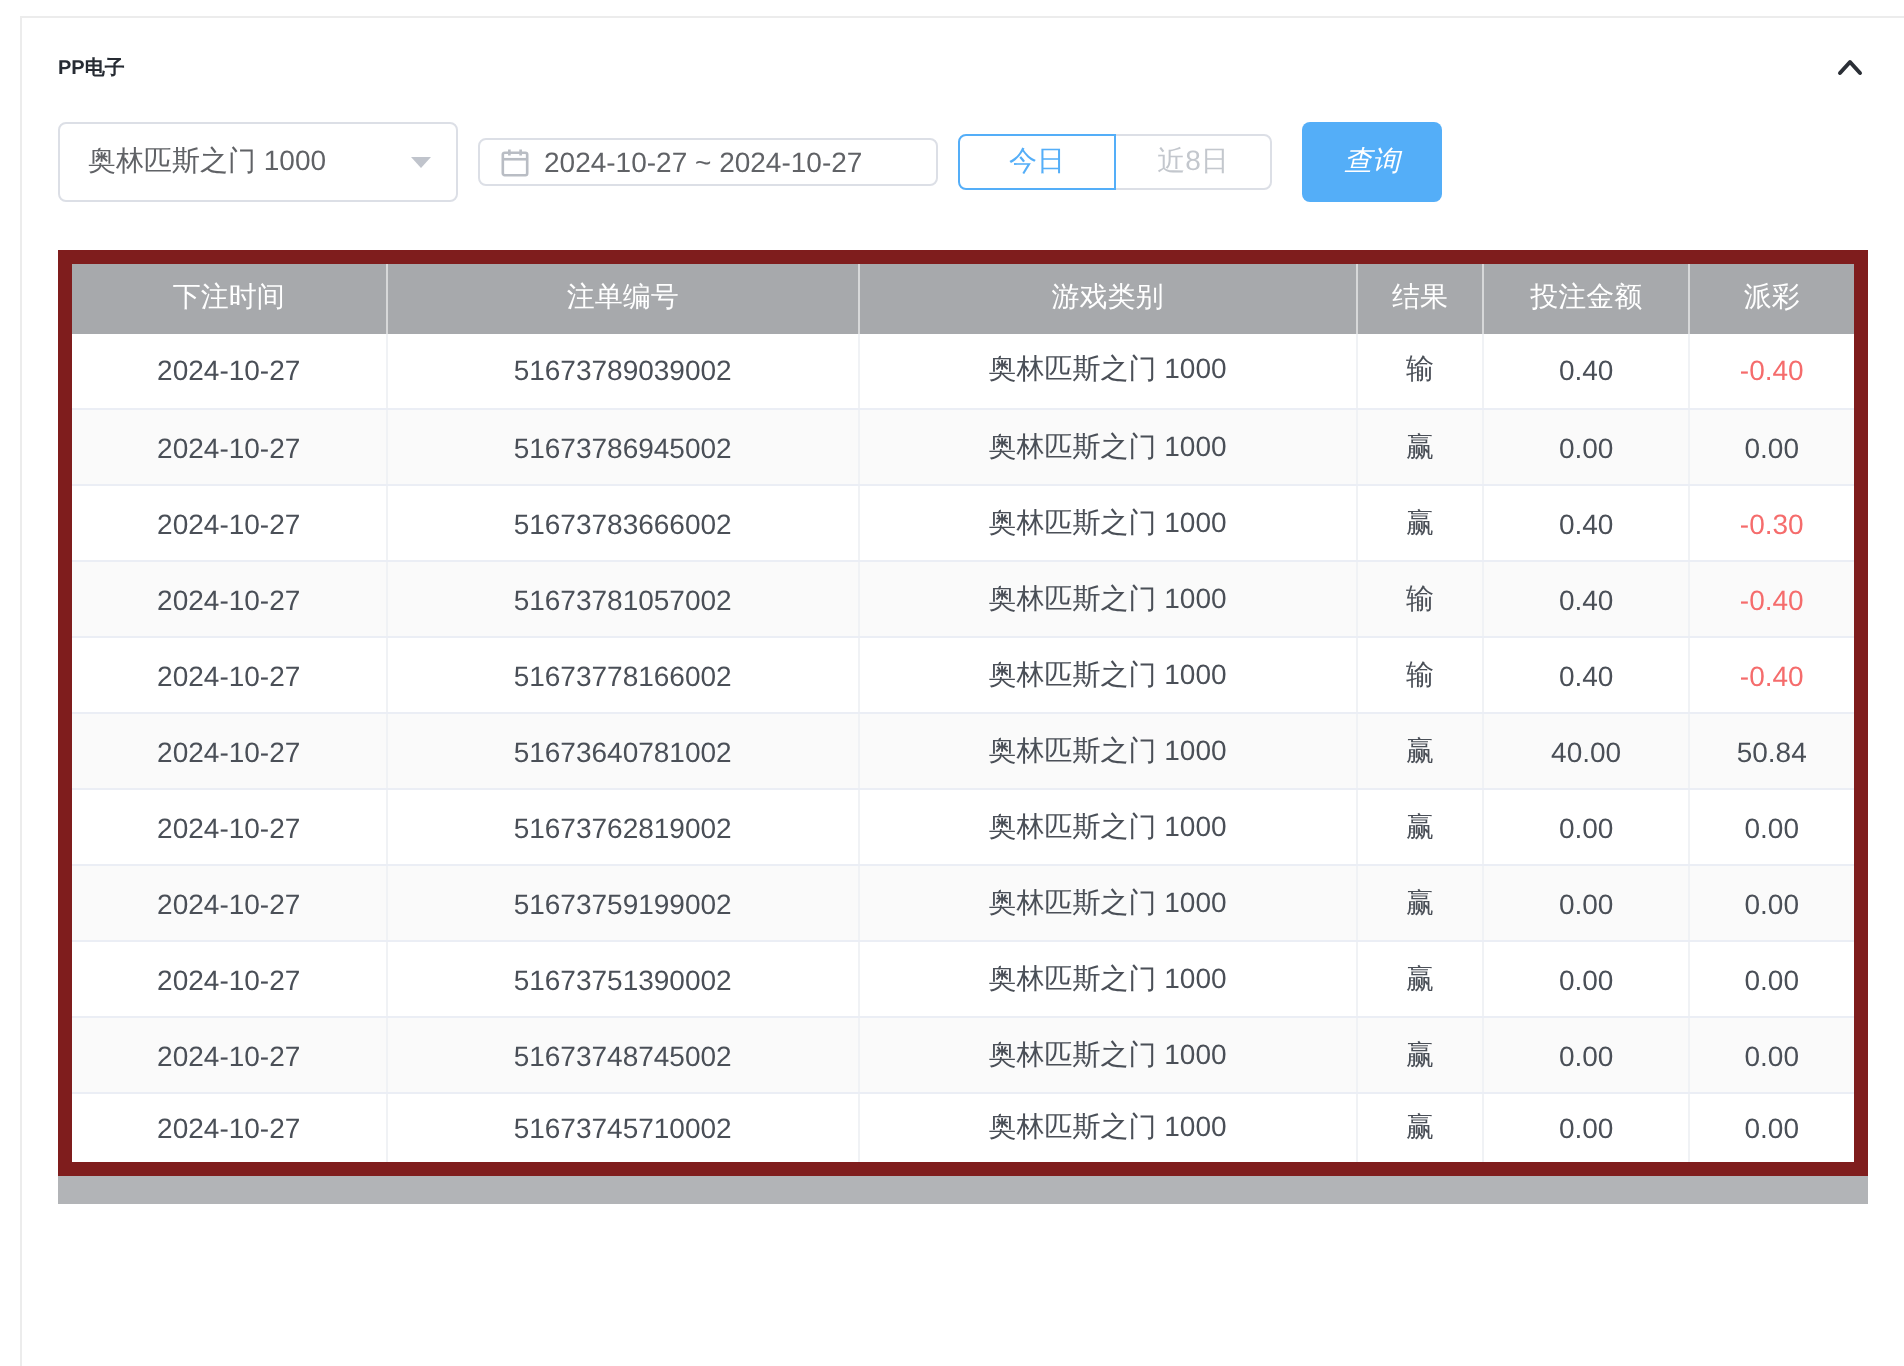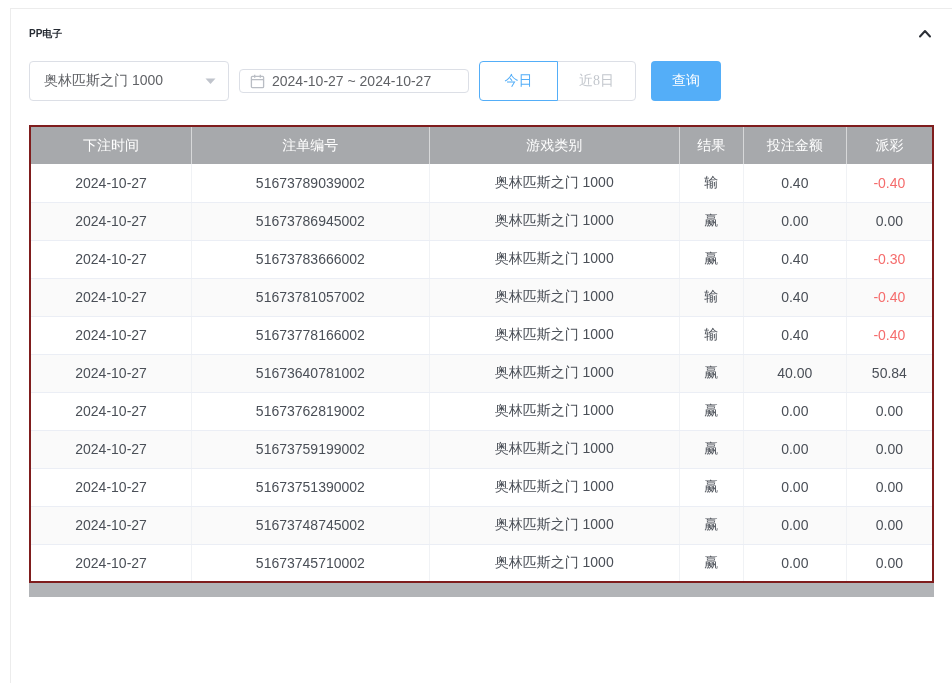--- a/index.html
+++ b/index.html
@@ -38,47 +38,47 @@
   .date-box {
     width: 230px; height: 24px;
     border: 1px solid #dcdfe6; border-radius: 4px;
     display: flex; align-items: center; gap: 7px;
     padding: 0 10px;
     font-size: 14px; color: #606266;
     cursor: pointer; margin-right: 10px; background: #fff;
   }
   .btn-group { display: flex; }
   .qbtn {
-    height: 40px; width: 79px;
+    height: 28px; width: 79px;
     background: #fff;
     border: 1px solid #dcdfe6;
     font-size: 14px; color: #c3c7cd;
     cursor: pointer; margin-left: -1px;
-    font-family: Liberation Serif, serif;
+    font-family: Liberation Sans, sans-serif;
   }
   .qbtn:first-child { border-radius: 4px 0 0 4px; margin-left: 0; }
   .qbtn:last-child { border-radius: 0 4px 4px 0; text-align: center; }
   .qbtn.active { color: var(--accent); border-color: var(--accent); position: relative; z-index: 1; }
   .search-btn {
     height: 40px; width: 70px; margin-left: 15px;
     background: var(--accent); color: #fff;
     border: none; border-radius: 4px;
-    font-size: 14px; cursor: pointer; font-family: inherit;
+    font-size: 14px; cursor: pointer; font-family: inherit; font-style: italic;
   }
 
   table { width: 100%; border-collapse: collapse; table-layout: fixed; font-size: 14px; color: #4a4f57; }
   .summary { margin-bottom: 12px; border: 1px solid #e8e8e8; }
   .summary th {
     background: var(--sum-head-bg);
     font-weight: normal; color: #5a5e66;
     height: 39px; border: 1px solid #e4e4e4; text-align: center;
   }
   .summary td { height: 41px; text-align: center; border: 1px solid #e8e8e8; background: #fff; }
 
-  .records { border: 2px solid #7f1d1d; }
+  .records { border: 7px solid #7f1d1d; }
   .records th {
     background: var(--tbl-head-bg); color: #ffffff;
     font-weight: normal; height: 38px; text-align: center;
     border-right: 1px solid rgba(255,255,255,0.55);
   }
   .records th:last-child { border-right: none; }
   .records td {
     height: 38px; text-align: center;
     border-bottom: 1px solid #ebeef5;
     border-right: 1px solid #f0f2f5;

